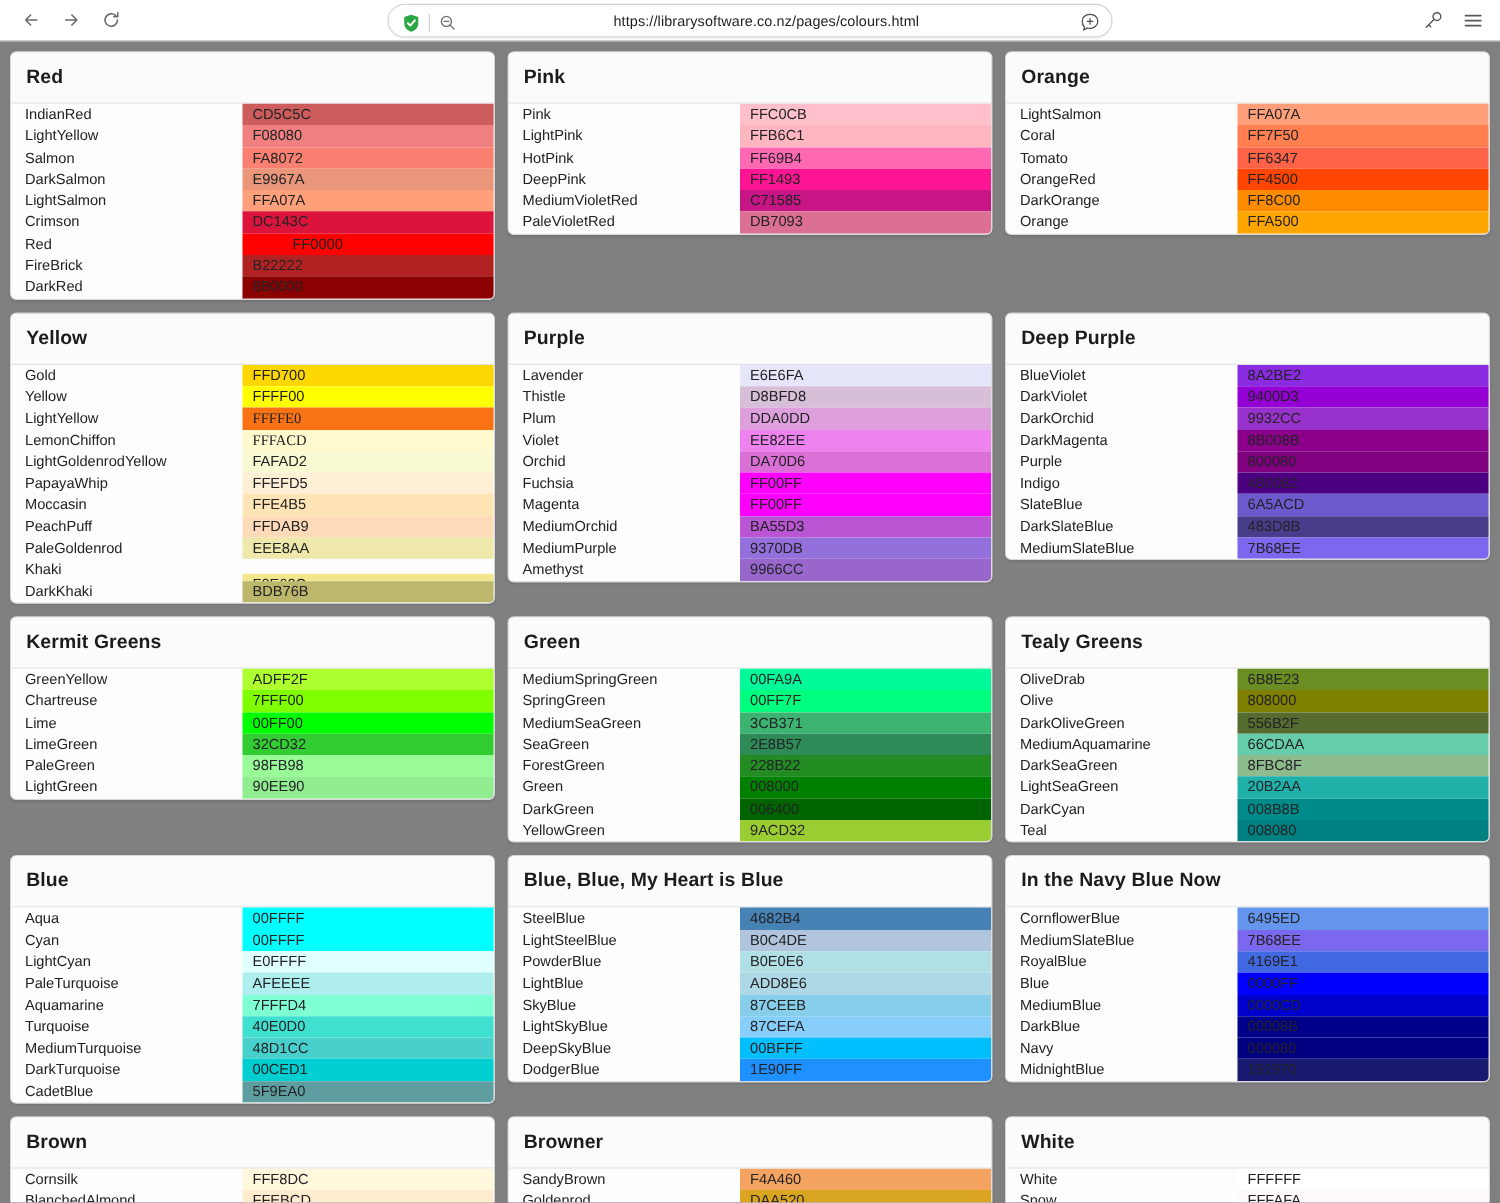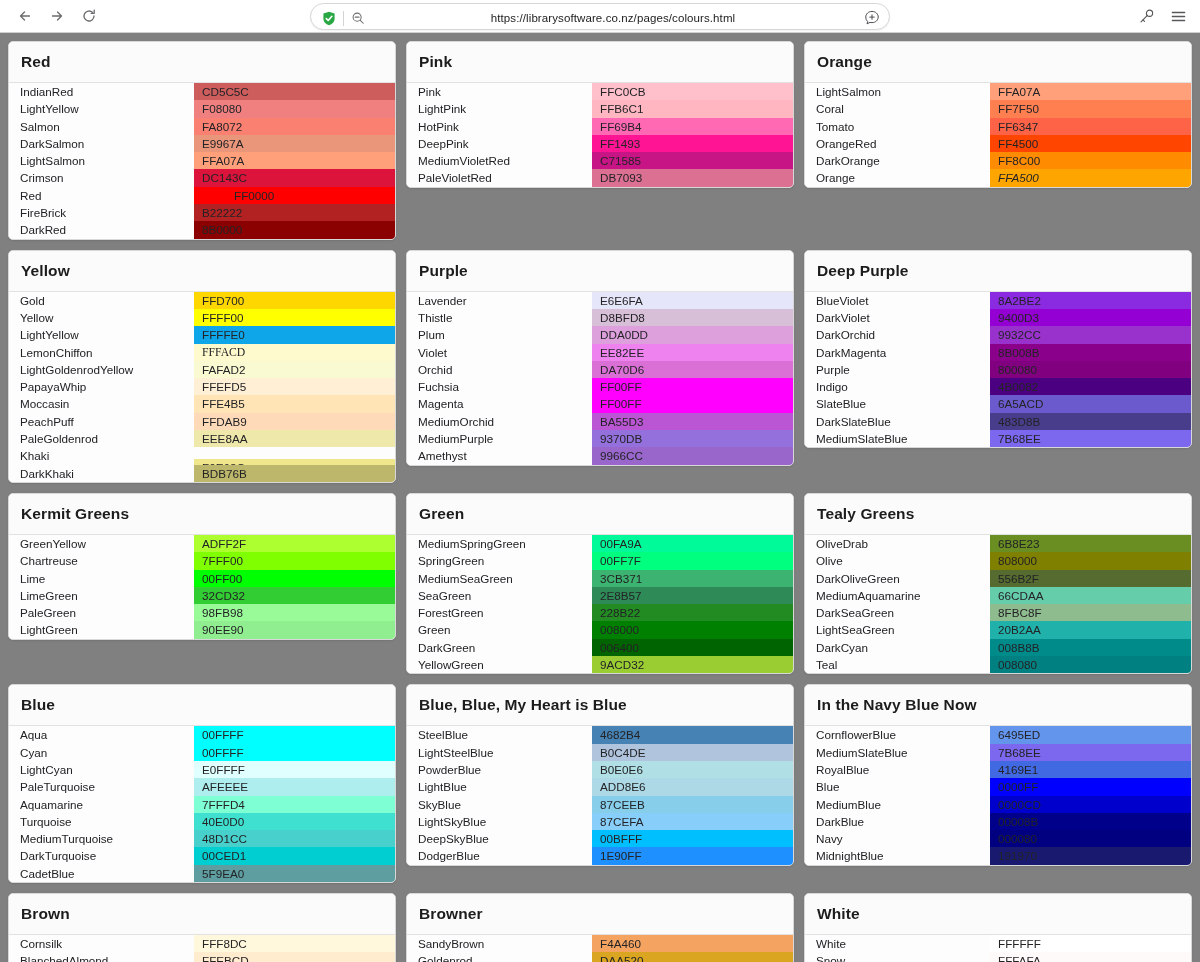--- a/index.html
+++ b/index.html
@@ -307,38 +307,38 @@
           <div class="row">
             <div class="row-name">OrangeRed</div>
             <div class="row-swatch" style="background: rgb(255, 69, 0);">FF4500</div>
           </div>
           <div class="row">
             <div class="row-name">DarkOrange</div>
             <div class="row-swatch" style="background: rgb(255, 140, 0);">FF8C00</div>
           </div>
           <div class="row">
             <div class="row-name">Orange</div>
-            <div class="row-swatch" style="background: rgb(255, 165, 0); font-style: italic;">FFA500</div>
+            <div class="row-swatch" style="background: rgb(255, 165, 0);">FFA500</div>
           </div>
         </div>
       </div>
       <div class="card">
         <div class="card-header">Yellow</div>
         <div class="card-body">
           <div class="row">
             <div class="row-name">Gold</div>
             <div class="row-swatch" style="background: rgb(255, 215, 0);">FFD700</div>
           </div>
           <div class="row">
             <div class="row-name">Yellow</div>
             <div class="row-swatch" style="background: rgb(255, 255, 0);">FFFF00</div>
           </div>
           <div class="row">
             <div class="row-name">LightYellow</div>
-            <div class="row-swatch" style="background: #0ea5e9;">FFFFE0</div>
+            <div class="row-swatch" style="background: #f97316; font-family: Liberation Serif, serif;">FFFFE0</div>
           </div>
           <div class="row">
             <div class="row-name">LemonChiffon</div>
             <div class="row-swatch" style="background: rgb(255, 250, 205); font-family: Liberation Serif, serif;">FFFACD</div>
           </div>
           <div class="row">
             <div class="row-name">LightGoldenrodYellow</div>
             <div class="row-swatch" style="background: rgb(250, 250, 210);">FAFAD2</div>
           </div>
           <div class="row">

